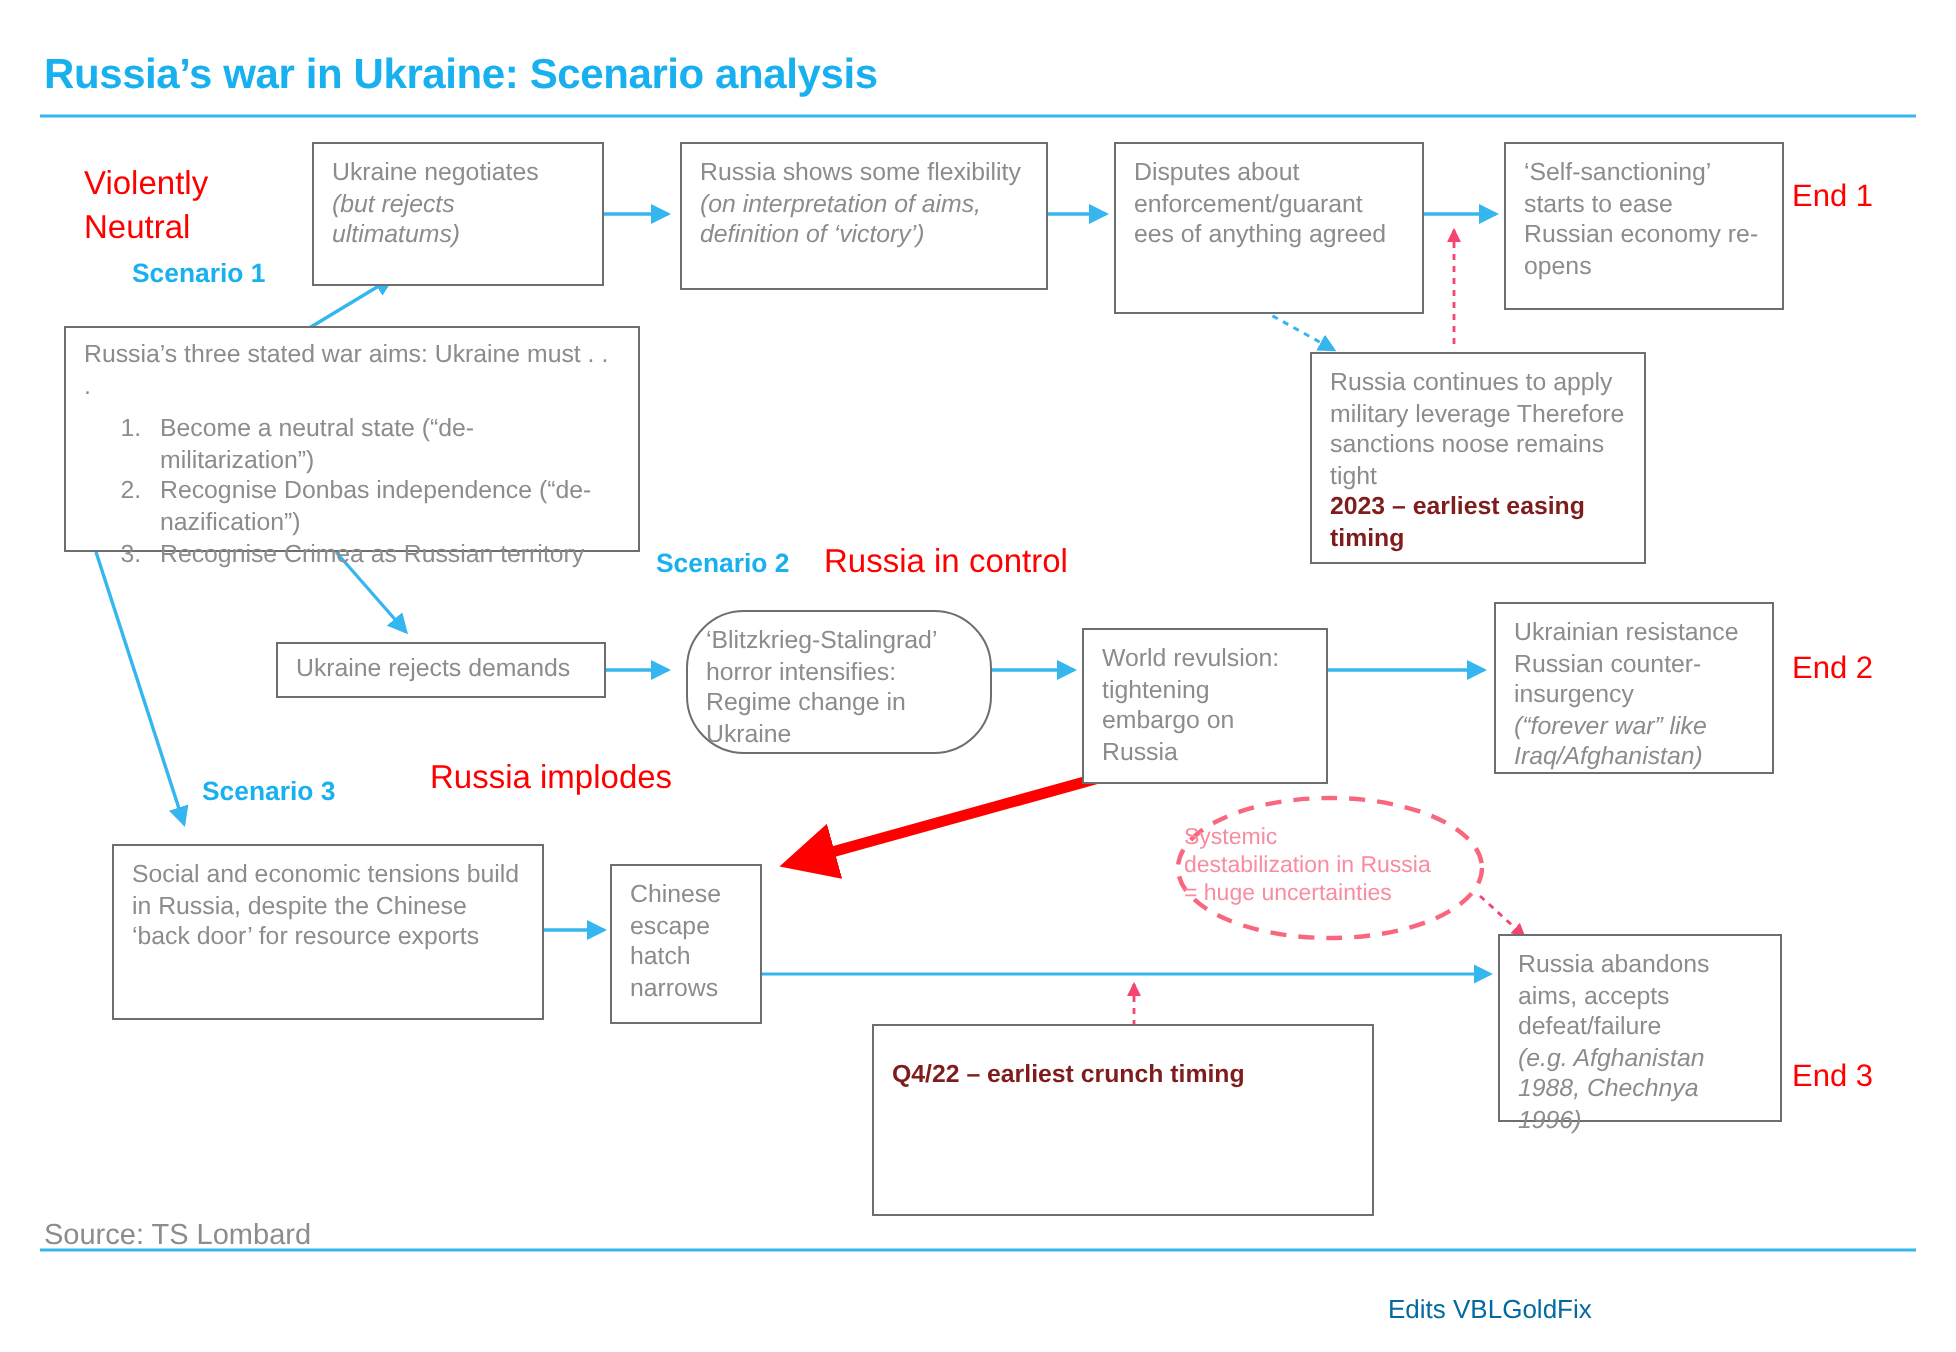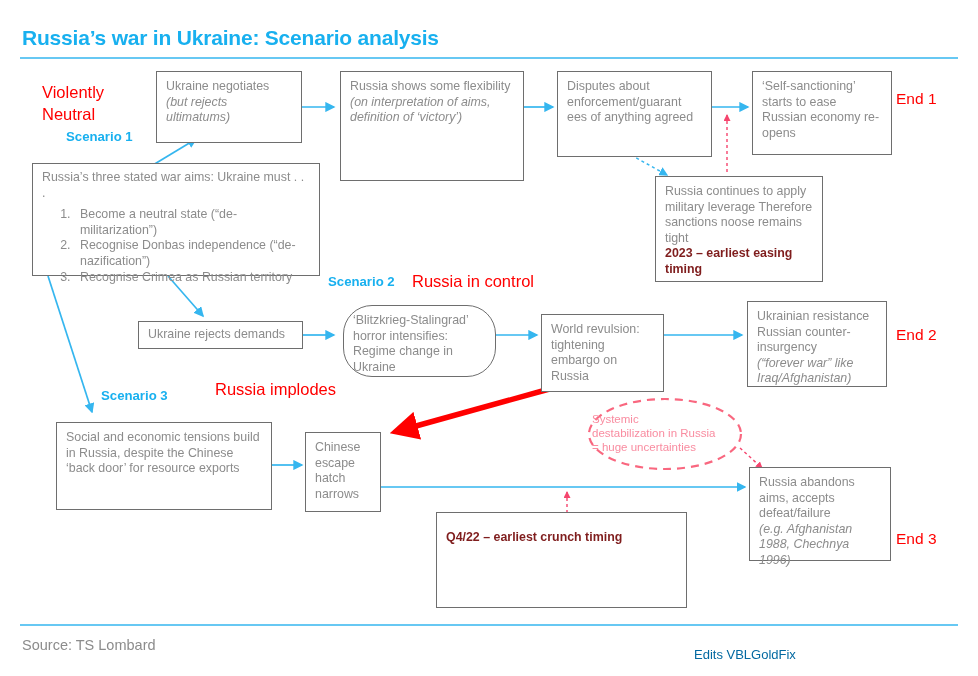--- a/index.html
+++ b/index.html
@@ -94,21 +94,21 @@
     width: 150px;
     color: #f98ca0;
     font-size: 11.5px;
     line-height: 14px;
     text-align: left;
   }
 
   
   #source {
     left: 22px;
-    top: 637px;
+    top: 610px;
     color: #8c8c8c;
     font-size: 14.5px;
   }
   #edits {
     left: 694px;
     top: 647px;
     color: #0369a1;
     font-size: 13px;
   }
 </style>
@@ -183,21 +183,21 @@
 
   <div class="abs end-label" style="left:896px;top:90px;">End 1</div>
   <div class="abs end-label" style="left:896px;top:326px;">End 2</div>
   <div class="abs end-label" style="left:896px;top:530px;">End 3</div>
 
   <div class="abs node" id="node-ukraine-negotiates" style="left:156px;top:71px;width:146px;height:72px;">
     <div>Ukraine negotiates</div>
     <div class="ital">(but rejects ultimatums)</div>
   </div>
 
-  <div class="abs node" id="node-russia-flexibility" style="left:340px;top:71px;width:184px;height:110px;">
+  <div class="abs node" id="node-russia-flexibility" style="left:340px;top:71px;width:184px;height:74px;">
     <div>Russia shows some flexibility</div>
     <div class="ital">(on interpretation of aims, definition of ‘victory’)</div>
   </div>
 
   <div class="abs node" id="node-disputes" style="left:557px;top:71px;width:155px;height:86px;">
     <div>Disputes about enforcement/guarant ees of anything agreed</div>
   </div>
 
   <div class="abs node" id="node-self-sanctioning" style="left:752px;top:71px;width:140px;height:84px;">
     <div>‘Self-sanctioning’ starts to ease Russian economy re-opens</div>

